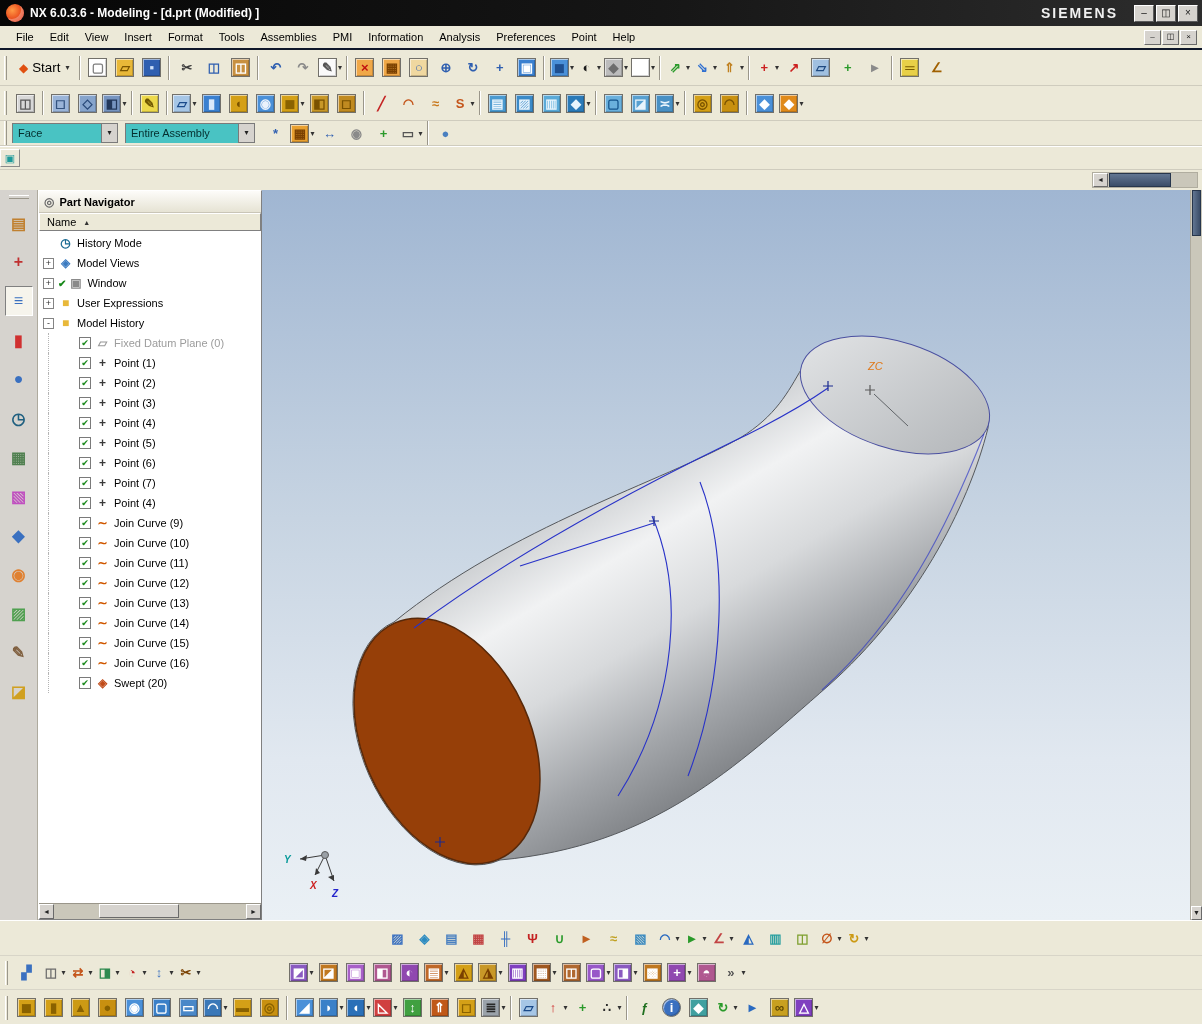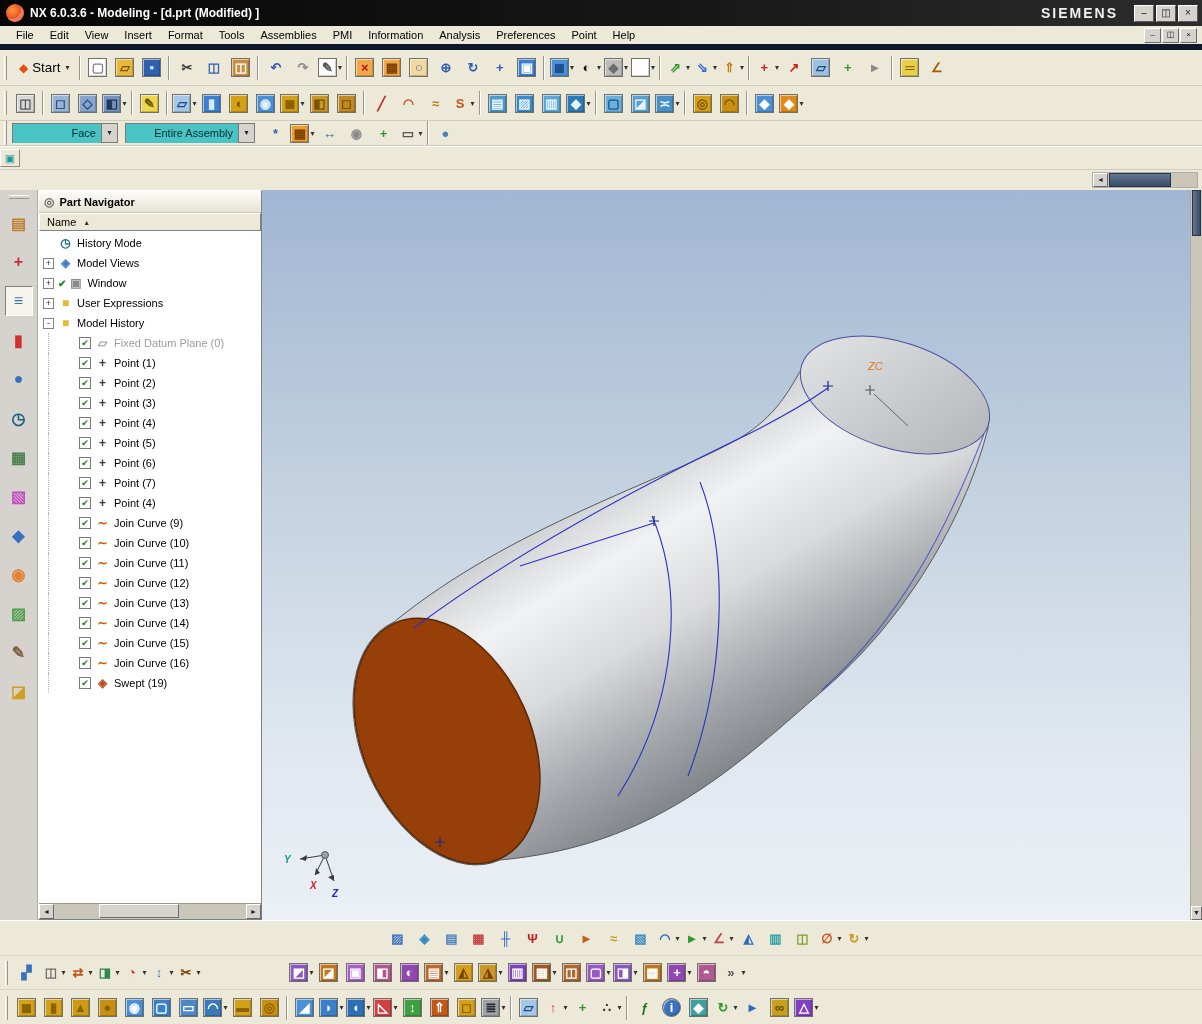--- a/index.html
+++ b/index.html
@@ -20,21 +20,21 @@
   .title-text { color:#fff; font-weight:bold; font-size:12px; white-space:nowrap; }
   .brand { margin-left:auto; color:#f0f0f0; font-weight:bold; font-size:14px;
     letter-spacing:2px; margin-right:16px; }
   .winbtns { display:flex; gap:2px; }
   .winbtn { width:20px; height:17px; background:#d6d3ce; border:1px solid;
     border-color:#fff #5a5a5a #5a5a5a #fff; font-size:10px; line-height:14px;
     text-align:center; color:#1a1a1a; }
 
   
   .menubar { position:absolute; top:26px; left:0; right:0; height:24px;
-    background:#ece9d8; border-bottom:6px solid #0f172a; display:flex;
+    background:#ece9d8; border-bottom:2px solid #0f172a; display:flex;
     align-items:center; padding-left:8px; }
   .menu-item { padding:4px 8px; }
   .mdibtns { margin-left:auto; margin-right:5px; display:flex; gap:1px; }
   .mdibtn { width:17px; height:15px; background:#d6d3ce; border:1px solid;
     border-color:#fff #6a6a6a #6a6a6a #fff; font-size:8px; line-height:12px;
     text-align:center; color:#1a1a1a; }
 
   
   .toolbar-row { position:absolute; left:0; right:0; background:#ece9d8;
     border-bottom:1px solid #cfccbe; display:flex; align-items:center; padding:0 2px; }
@@ -53,21 +53,21 @@
     border-right:1px solid #9a968a; margin:0 5px 0 2px; flex:none; }
   .tgap { width:86px; flex:none; }
   .tbtn.tlabel { gap:4px; padding:0 7px; }
   .startglyph { color:#e05010; font-size:12px; }
 
   
   .selbar { top:121px; height:25px; }
   .combo { display:inline-flex; height:20px; border:1px solid #7a7a7a;
     background:#fff; margin-right:7px; align-items:stretch; }
   .combo-val { padding:3px 5px 16px; background:#49c3c3; color:#042e2e; font-size:11px;
-    white-space:nowrap; overflow:hidden;text-align:right; }
+    white-space:nowrap; overflow:hidden; }
   .combo-val.w1 { width:88px; } .combo-val.w2 { width:112px; }
   .combo-btn { width:16px; background:#d6d3ce; border-left:1px solid #7a7a7a;
     text-align:center; font-size:8px; line-height:18px; color:#222; }
 
   
   .statusbar { position:absolute; top:146px; left:0; right:0; height:24px;
     background:#ece9d8; border-top:1px solid #fff; border-bottom:1px solid #cfccbe;
     display:flex; align-items:center; }
   .status-msg { flex:1; text-align:center; padding-left:155px; font-weight:bold; }
   .statbtn { width:20px; height:18px; margin-right:6px; background:#ece9d8;
@@ -633,21 +633,21 @@
         <div class="trow">
           <span class="tind c"></span>
           <span class="cb">✔</span>
           <span class="ticon" style="color: rgb(208, 88, 0);">∼</span>
           <span class="tlab">Join Curve (16)</span>
         </div>
         <div class="trow">
           <span class="tind c"></span>
           <span class="cb">✔</span>
           <span class="ticon" style="color: rgb(192, 74, 24);">◈</span>
-          <span class="tlab">Swept (19)</span>
+          <span class="tlab">Swept (20)</span>
         </div>
       </div>
     <div class="pn-hscroll">
       <button class="sbtn">◄</button>
       <span class="pn-thumb"></span>
       <button class="sbtn" style="margin-left:auto">►</button>
     </div>
   </div>
 
   <div class="viewport">

